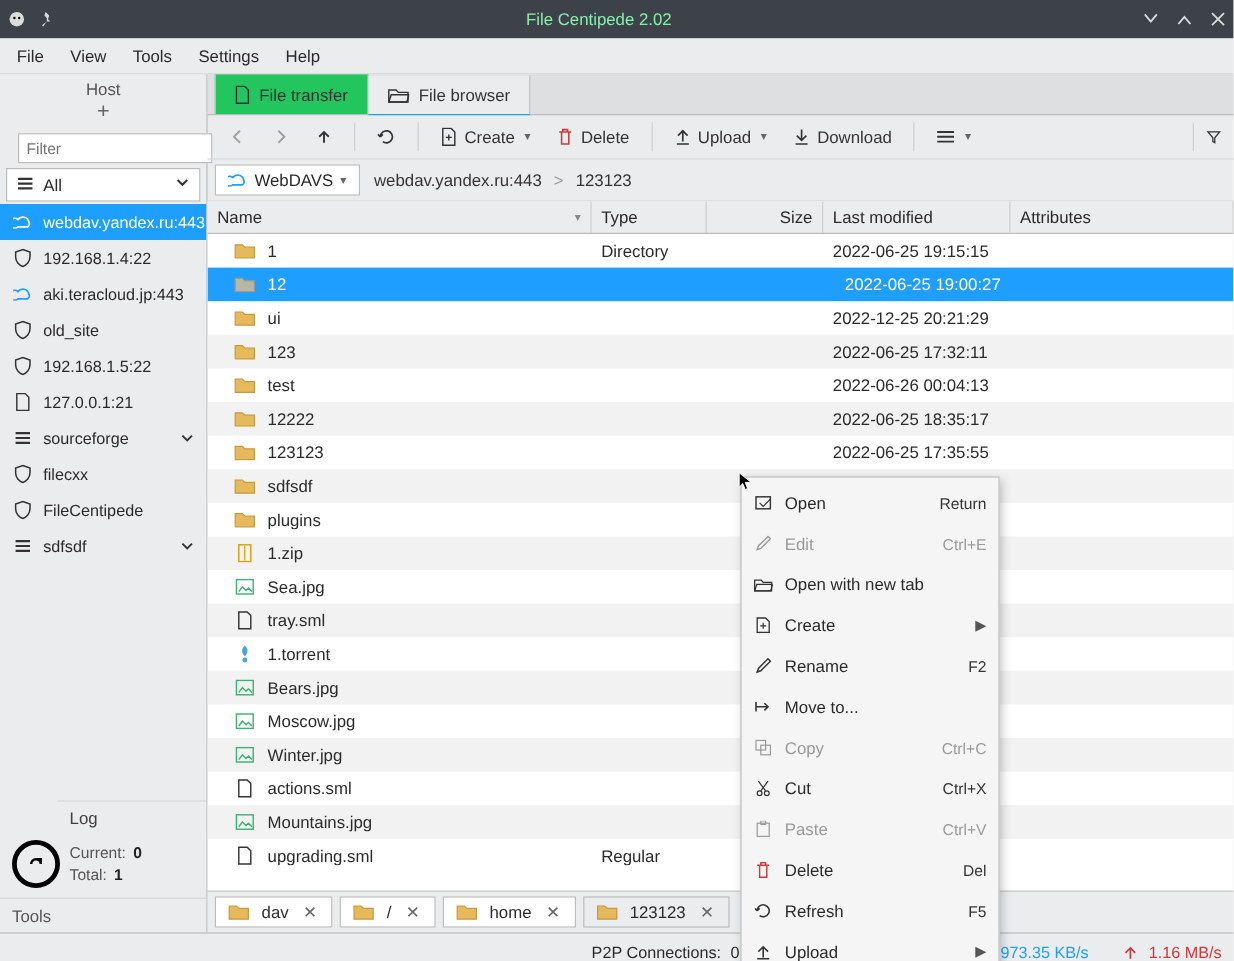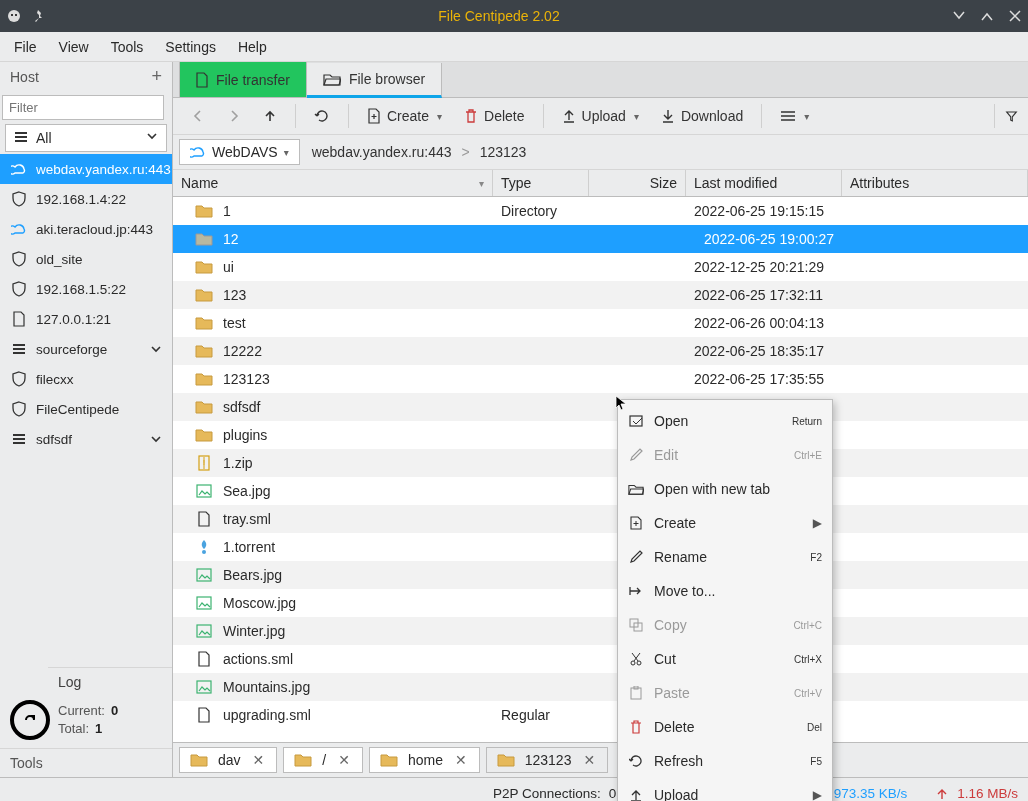--- a/index.html
+++ b/index.html
@@ -1,52 +1,52 @@
 <!DOCTYPE html>
 <html><head>
 <meta charset="utf-8">
 <style>
 * { box-sizing: border-box; margin: 0; padding: 0; font-family: -apple-system, BlinkMacSystemFont, "Segoe UI", sans-serif; }
 body { width: 1028px; height: 801px; background: #ebeced; font-size: 14px; color: #2a2a2a; overflow: hidden; display: flex; flex-direction: column; }
 
 
-.titlebar { height: 28px; background: #3c4248; display: flex; align-items: center; color: #eab308; padding: 16px 6px; }
+.titlebar { height: 28px; background: #3c4248; display: flex; align-items: center; color: #86efac; padding: 16px 6px; }
 .titlebar .tb-left { display: flex; gap: 8px; align-items: center; }
 .titlebar .tb-title { flex: 1; text-align: center; font-size: 14px; }
 .titlebar .tb-right { display: flex; gap: 14px; align-items: center; }
 .tb-icon { width: 16px; height: 16px; display: inline-flex; align-items: center; justify-content: center; }
 
 
 .menubar { height: 30px; background: #ebeced; display: flex; align-items: center; padding: 0 4px; gap: 2px; border-bottom: 1px solid #d6d6d6; }
 .menubar span { padding: 4px 10px; }
 
 
 .body-split { flex: 1; display: flex; min-height: 0; }
 .sidebar { width: 173px; border-right: 1px solid #bcbcbc; background: #ebeced; display: flex; flex-direction: column; }
-.host-header { display: flex; align-items: center; justify-content: space-between; padding: 4px 10px 8px 10px; color: #555; }
-.filter-input { margin: 0 2px; width: calc(100% - 10px); border: 1px solid #bcbcbc; background: #fff; padding: 4px 6px; font-size: 13px; }
+.host-header { display: flex; align-items: center; justify-content: space-between; padding: 4px 10px 8px 10px; color: #555; flex-direction: column; }
+.filter-input { margin: 0 15px; width: calc(100% - 10px); border: 1px solid #bcbcbc; background: #fff; padding: 4px 6px; font-size: 13px; }
 .all-row { margin: 4px 5px 0 5px; border: 1px solid #bcbcbc; background: #fff; padding: 5px 8px; display: flex; gap: 8px; }
 .all-row .spacer { flex: 1; }
 .host-list { flex: 1; overflow: hidden; margin-top: 2px; }
 .host-item { display: flex; align-items: center; gap: 8px; padding: 7px 10px; font-size: 13.5px; }
 .host-item.selected { background: #1e9fff; color: #fff; }
 .host-item .spacer { flex: 1; }
 .log-area { padding: 6px 10px; color: #404040; border-top: 1px solid #d6d6d6; margin-left: 48px; }
 .stats-row { display: flex; align-items: center; gap: 8px; padding: 4px 10px 8px 10px; }
 .stats-circle { width: 40px; height: 40px; border: 4px solid #000; border-radius: 50%; display:flex; align-items:center; justify-content:center; }
 .stats-labels { font-size: 13px; color: #555; line-height: 1.4; }
 .stats-labels b { font-weight: 600; color: #222; margin-left: 6px; }
 .tools-row { padding: 6px 10px; color: #555; border-top: 1px solid #d6d6d6; }
 
 
 .rightpanel { flex: 1; display: flex; flex-direction: column; min-width: 0; }
 .tabs-row { display: flex; gap: 0; background: #dedfe0; border-bottom: 1px solid #bcbcbc; }
 .tab { display: flex; align-items: center; gap: 8px; padding: 8px 16px; border: 1px solid #bcbcbc; border-bottom: none; border-top: none; border-left: none; background: #22c55e; color: #333; }
 .tab:first-child { border-left: 1px solid #bcbcbc; margin-left: 6px; }
-.tab.active { background: #ebeced; border-bottom: 3px solid #0ea5e9; position: relative; top: 1px; }
+.tab.active { background: #ebeced; border-bottom: 1px solid #0ea5e9; position: relative; top: 1px; }
 
 .toolbar { display: flex; align-items: center; padding: 4px 10px; gap: 6px; border-bottom: 1px solid #d6d6d6; }
 .tbtn { display: inline-flex; align-items: center; gap: 6px; padding: 6px 8px; color: #333; }
 .tbtn.disabled { color: #a0a0a0; }
 .tbtn .chev { font-size: 10px; color: #666; margin-left: 2px; }
 .tbsep { width: 1px; height: 24px; background: #cfcfcf; margin: 0 4px; }
 .toolbar .grow { flex: 1; }
 .filter-right { width: 24px; height: 24px; display: flex; align-items: center; justify-content: center; border-left: 1px solid #cfcfcf; padding-left: 10px; }
 
 .address-row { display: flex; align-items: center; border-bottom: 1px solid #d6d6d6; padding: 4px 6px; gap: 8px; }
@@ -66,21 +66,21 @@
 .td { padding: 0 8px; white-space: nowrap; overflow: hidden; text-overflow: ellipsis; font-size: 14px; }
 .td.name { display: flex; align-items: center; gap: 10px; padding-left: 22px; }
 .td.right { text-align: right; }
 .ficon { width: 18px; height: 16px; display: inline-flex; align-items: center; justify-content: center; flex-shrink: 0; }
 
 
 .ctxmenu { position: absolute; left: 444px; top: 229px; width: 216px; background: #f5f5f5; border: 1px solid #bcbcbc; box-shadow: 2px 3px 8px rgba(0,0,0,0.25); z-index: 10; padding: 4px 0; }
 .ctx-item { display: flex; align-items: center; padding: 0 10px; height: 34px; gap: 10px; font-size: 14px; }
 .ctx-item.disabled { color: #9a9a9a; }
 .ctx-item .lbl { flex: 1; }
-.ctx-item .sc { color: #333; font-size: 10px; }
+.ctx-item .sc { color: #333; font-size: 13px; }
 .ctx-item.disabled .sc { color: #9a9a9a; }
 .ctx-item .sub { font-size: 12px; color: #555; }
 .cxi { width: 16px; display: inline-flex; justify-content: center; }
 .cursor { position: absolute; left: 442px; top: 225px; z-index: 11; pointer-events: none; font-size: 14px; color: #000; }
 
 
 .pathtabs { display: flex; align-items: center; padding: 4px 6px; gap: 6px; background: #ebeced; border-top: 1px solid #bcbcbc; }
 .ptab { display: inline-flex; align-items: center; gap: 10px; background: #fff; border: 1px solid #bcbcbc; padding: 4px 10px; }
 .ptab.active { background: #ebeced; }
 .ptab .x { color: #666; padding: 0 2px; }

